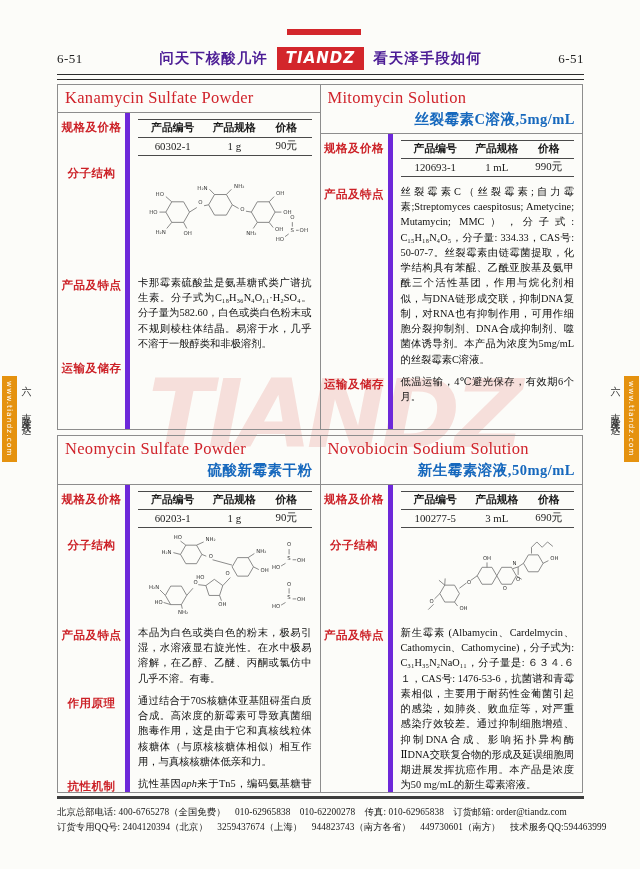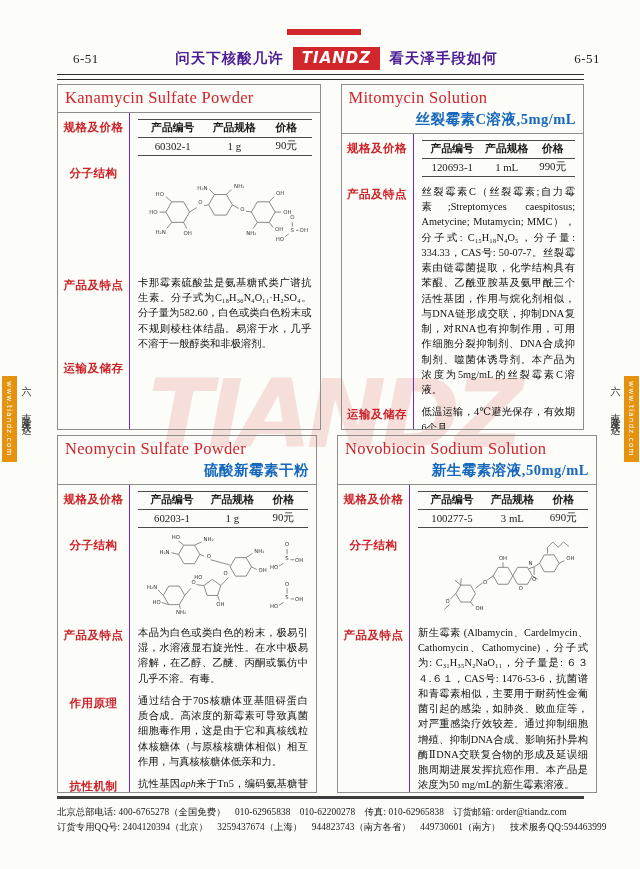--- a/index.html
+++ b/index.html
@@ -14,45 +14,45 @@
   .watermark{
     position:absolute;left:148px;top:358px;width:352px;height:120px;
     font-family:"DejaVu Sans","Liberation Sans",sans-serif;
     font-weight:800;font-style:italic;font-size:95px;line-height:112px;
     letter-spacing:-5px;text-align:center;color:rgba(213,62,50,0.15);
     z-index:0;white-space:nowrap;
   }
   .main{position:absolute;inset:0;z-index:1;}
   
   .red-sliver{position:absolute;left:287px;top:29px;width:74px;height:6px;background:#d3262b;}
-  .hdr{position:absolute;left:73px;top:47px;width:527px;display:flex;align-items:center;justify-content:space-between;}
+  .hdr{position:absolute;left:57px;top:47px;width:527px;display:flex;align-items:center;justify-content:space-between;}
   .pgnum{font-size:13px;letter-spacing:.5px;color:#222;}
   .hdr-center{display:flex;align-items:center;}
   .slogan{font-size:14.5px;font-weight:bold;letter-spacing:1px;color:#4c1d95;}
   .logo{
     display:inline-block;margin:0 9px;padding:2px 9px 3px;background:#d3262b;color:#fff;
     font-family:"DejaVu Sans","Liberation Sans",sans-serif;font-weight:800;font-style:italic;
     font-size:15px;letter-spacing:1px;
   }
   .hdr-rule{position:absolute;left:57px;top:74px;width:527px;height:4px;
     border-top:1.6px solid #2c2c2c;border-bottom:1px solid #2c2c2c;}
   
   .col{position:absolute;left:57px;top:84px;width:527px;}
-  .block{display:flex;width:527px;gap:21px;}
+  .block{display:flex;width:527px;}
   .block1{height:346px;}
   .block2{height:358px;margin-top:5px;}
   .ptable{width:50%;border:1px solid #8d8d8d;display:flex;flex-direction:column;background:transparent;box-sizing:border-box;}
   .ptable + .ptable{margin-left:-1px;}
   .ptitle{padding:3px 7px 4px;border-bottom:1px solid #8d8d8d;}
   .ptitle .en{font-size:16.5px;color:#d0232b;letter-spacing:.3px;}
   .ptitle .cn{font-size:14.5px;font-weight:bold;color:#1668bd;text-align:right;margin-top:2px;letter-spacing:.5px;}
   .pbody{flex:1;display:flex;flex-direction:column;overflow:hidden;}
   .sec{display:flex;}
   .sec.grow{flex:1;}
-  .lbl{flex:0 0 72px;border-right:1px solid #6d28d9;color:#cc2127;font-weight:bold;
+  .lbl{flex:0 0 72px;border-right:5px solid #6d28d9;color:#cc2127;font-weight:bold;
     font-size:11.5px;text-align:center;padding-top:7px;letter-spacing:.5px;box-sizing:border-box;font-family:Liberation Serif, serif;}
   .cnt{flex:1;padding:4px 8px 3px;min-width:0;}
   .cnt.center{text-align:center;padding:2px 4px;}
   .para{font-size:10.3px;line-height:1.48;text-align:justify;color:#101010;}
   
   table.spec{width:100%;border-collapse:collapse;font-size:10.8px;text-align:center;margin-top:2px;
     border-top:1px solid #4a4a4a;border-bottom:1px solid #4a4a4a;}
   table.spec th{font-weight:bold;border-bottom:1px solid #4a4a4a;padding:1px 0 2px;}
   table.spec td{padding:1px 0 2px;}
   table.spec .c1{width:40%;} table.spec .c2{width:31%;} table.spec .c3{width:29%;}

